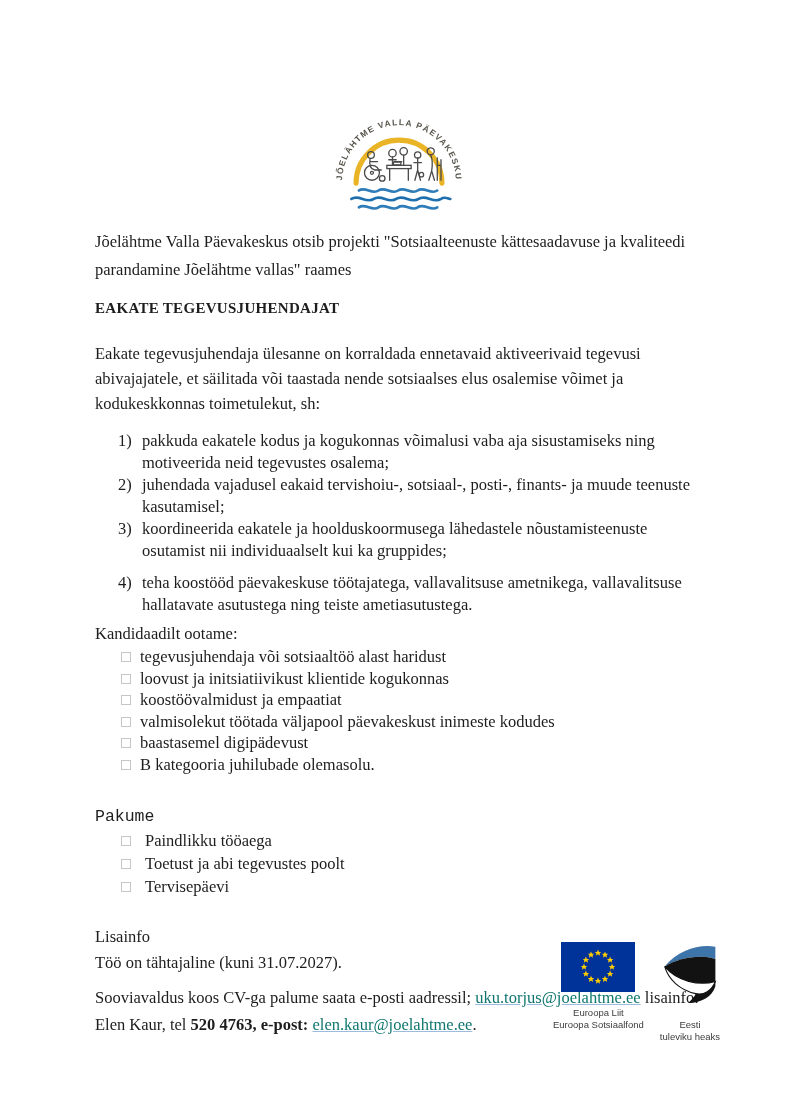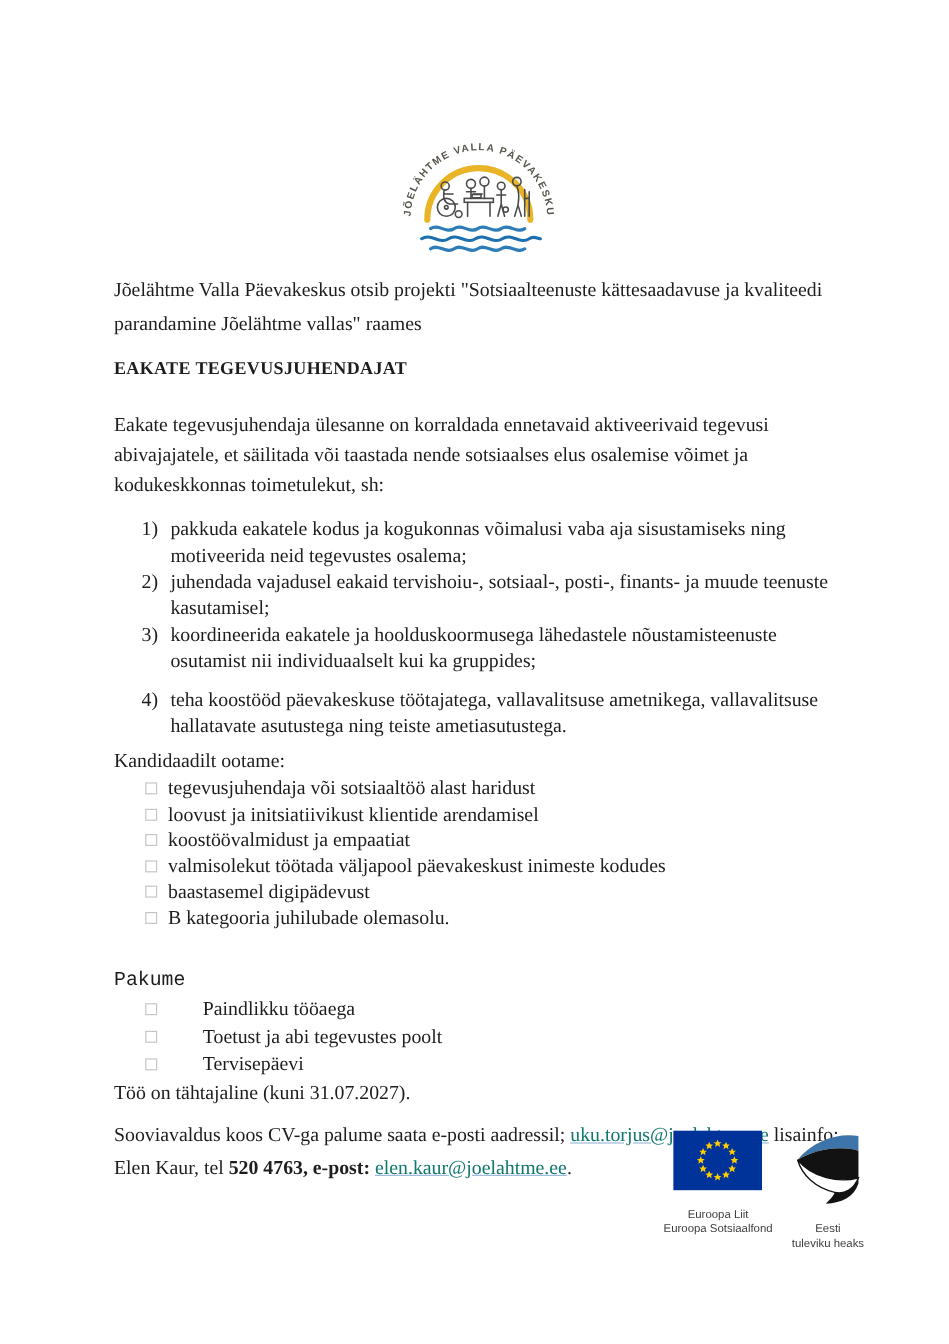--- a/index.html
+++ b/index.html
@@ -31,21 +31,21 @@
   ol.tasks li { display:flex; line-height:22px; padding-left:23px; }
   ol.tasks li .num { flex:0 0 24px; }
   ol.tasks li .task-text { flex:1; }
   ol.tasks li.spaced { margin-top:10px; }
 
   .section-title { margin-top:6px; line-height:24px; }
   ul.checks { list-style:none; }
   ul.checks li { line-height:21.5px; padding-left:26px; display:flex; align-items:baseline; }
   .cb { flex:0 0 10px; width:10px; height:10px; border:1.2px solid #c6c6c6;
         display:inline-block; margin-right:9px; position:relative; top:0px; }
-  ul.checks.wide li { line-height:23px;gap:24px; }
+  ul.checks.wide li { line-height:23px; }
   ul.checks.wide .cb { margin-right:14px; }
 
   .offer-title { margin-top:30px; line-height:24px;font-family:Liberation Mono, monospace; }
   .info-title { margin-top:26px; line-height:26px; }
   .deadline { line-height:26px; }
   .apply { margin-top:8px; line-height:27px; }
   .contact { line-height:27px; }
   a.link { color:#0f766e; text-decoration:underline;
            text-decoration-color:#9dbbdd; cursor:pointer; }
   .bold { font-weight:bold; }
@@ -132,21 +132,21 @@
     </ol>
 
     <p class="section-title">Kandidaadilt ootame:</p>
     <ul class="checks">
       <li>
           <span class="cb"></span>
           <span>tegevusjuhendaja või sotsiaaltöö alast haridust</span>
         </li>
       <li>
           <span class="cb"></span>
-          <span>loovust ja initsiatiivikust klientide arendamisel</span>
+          <span>loovust ja initsiatiivikust klientide kogukonnas</span>
         </li>
       <li>
           <span class="cb"></span>
           <span>koostöövalmidust ja empaatiat</span>
         </li>
       <li>
           <span class="cb"></span>
           <span>valmisolekut töötada väljapool päevakeskust inimeste kodudes</span>
         </li>
       <li>
@@ -168,20 +168,21 @@
       <li>
           <span class="cb"></span>
           <span>Toetust ja abi tegevustes poolt</span>
         </li>
       <li>
           <span class="cb"></span>
           <span>Tervisepäevi</span>
         </li>
     </ul>
 
+    <p class="info-title">Lisainfo</p>
     <p class="deadline">Töö on tähtajaline (kuni 31.07.2027).</p>
 
     <p class="apply"><span>Sooviavaldus koos CV-ga palume saata e-posti aadressil; </span><a class="link">uku.torjus@joelahtme.ee</a><span> lisainfo:</span></p>
 
     <p class="contact"><span>Elen Kaur, tel </span><span class="bold">520 4763, e-post: </span><a class="link">elen.kaur@joelahtme.ee</a><span>.</span></p>
 
   </div>
 
   <div class="footer">
     <div class="logo-block">

